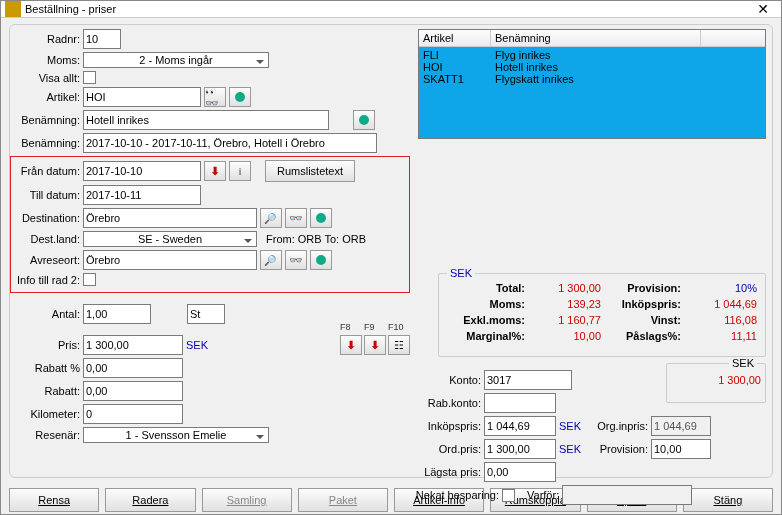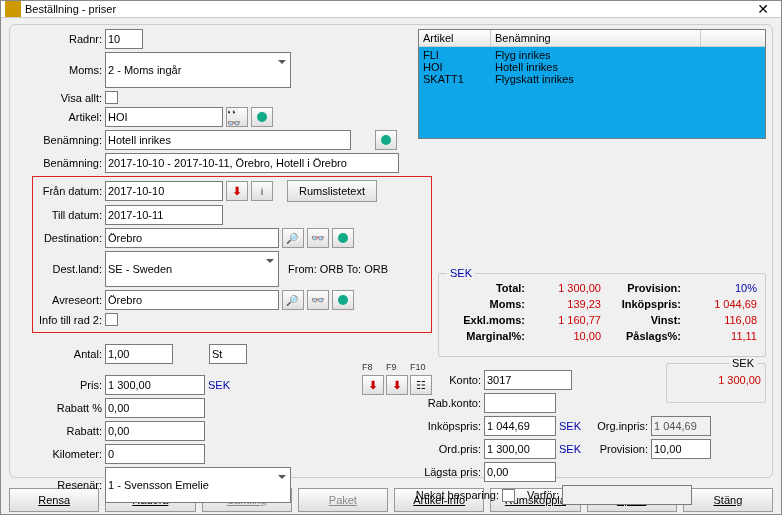--- a/index.html
+++ b/index.html
@@ -3,30 +3,30 @@
 <meta charset="utf-8">
 <style>
 * { box-sizing: border-box; font-family: "Segoe UI", Tahoma, sans-serif; font-size: 11px; }
 body { margin: 0; background: #fff; }
 .window { width: 782px; height: 515px; border: 1px solid #888; background: #f0f0f0; display: flex; flex-direction: column; }
 .titlebar { height: 22px; background: #fff; border-bottom: 1px solid #ccc; display: flex; align-items: center; padding: 0 4px; }
 .title-icon { width: 16px; height: 16px; background: #c90; margin-right: 4px; }
 .title-text { flex: 1; }
 .close-x { width: 28px; text-align: center; font-size: 14px; cursor: pointer; }
 .content { flex: 1; padding: 6px 8px 6px 8px; position: relative; }
-.outer-panel { border: 1px solid #ccc; border-radius: 6px; padding: 4px 6px 6px 22px; height: 454px; position: relative; }
+.outer-panel { border: 1px solid #ccc; border-radius: 6px; padding: 4px 6px 6px 0; height: 454px; position: relative; }
 
 .lbl { display: inline-block; text-align: right; vertical-align: middle; }
 .lbl-left { width: 70px; }
 input[type=text] { height: 20px; border: 1px solid #7a7a7a; padding: 0 2px; background: #fff; vertical-align: middle; }
 input[disabled] { background: #f0f0f0; }
 .row { margin-bottom: 3px; display: flex; align-items: center; gap: 3px; }
 .btn-icon { width: 22px; height: 20px; border: 1px solid #999; background: linear-gradient(#fdfdfd,#e0e0e0); display: inline-flex; align-items: center; justify-content: center; vertical-align: middle; cursor: pointer; }
 .btn { height: 22px; border: 1px solid #999; background: linear-gradient(#fdfdfd,#e0e0e0); padding: 0 8px; display: inline-flex; align-items: center; justify-content: center; cursor: pointer; }
-.combo { height: 36px; border: 1px solid #7a7a7a; background: #fff; display: inline-flex; align-items: center; padding: 0 2px; position: relative; }
+.combo { height: 16px; border: 1px solid #7a7a7a; background: #fff; display: inline-flex; align-items: center; padding: 0 2px; position: relative; justify-content: center; }
 .combo::after { content: ""; position: absolute; right: 4px; top: 7px; border: 4px solid transparent; border-top-color: #555; }
 .checkbox { width: 13px; height: 13px; border: 1px solid #7a7a7a; background: #fff; display: inline-block; vertical-align: middle; }
 
 .redbox { border: 1px solid #d22; padding: 3px 3px 3px 3px; margin-top: 2px; }
 
 .table-box { position: absolute; top: 4px; right: 6px; width: 348px; height: 110px; border: 1px solid #7a7a7a; background: #0ea5e9; }
 .table-header { display: flex; border-bottom: 1px solid #ccc; background: linear-gradient(#fdfdfd,#eaeaea); }
 .th { border-right: 1px solid #ccc; padding: 2px 4px; }
 .tbody { padding: 2px 0; }
 .trow { display: flex; }

